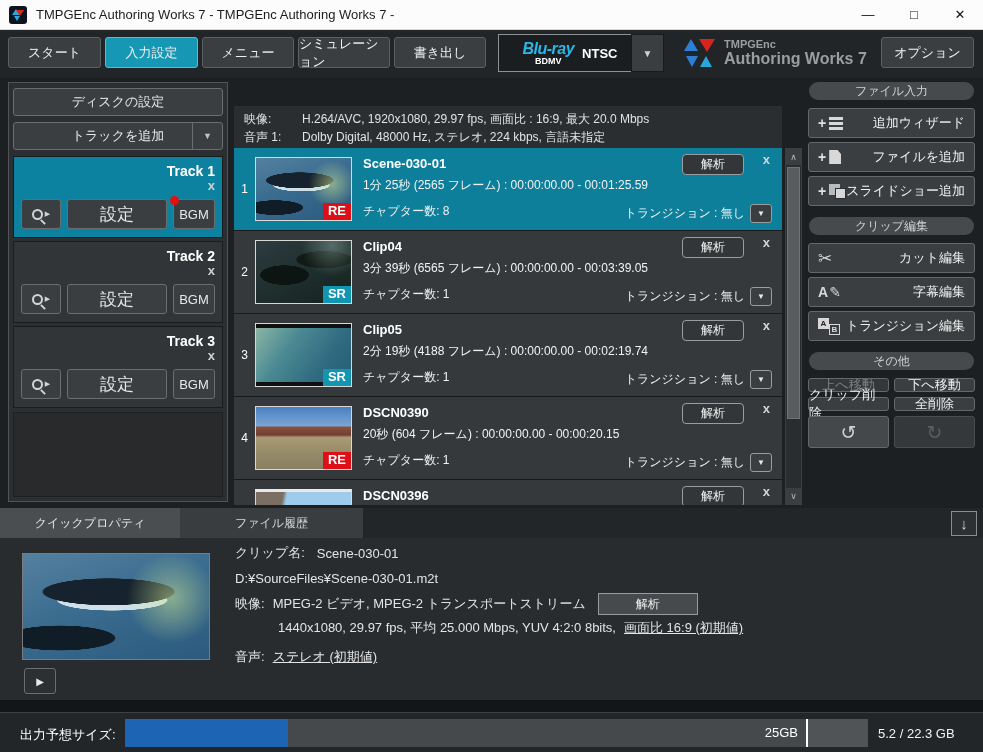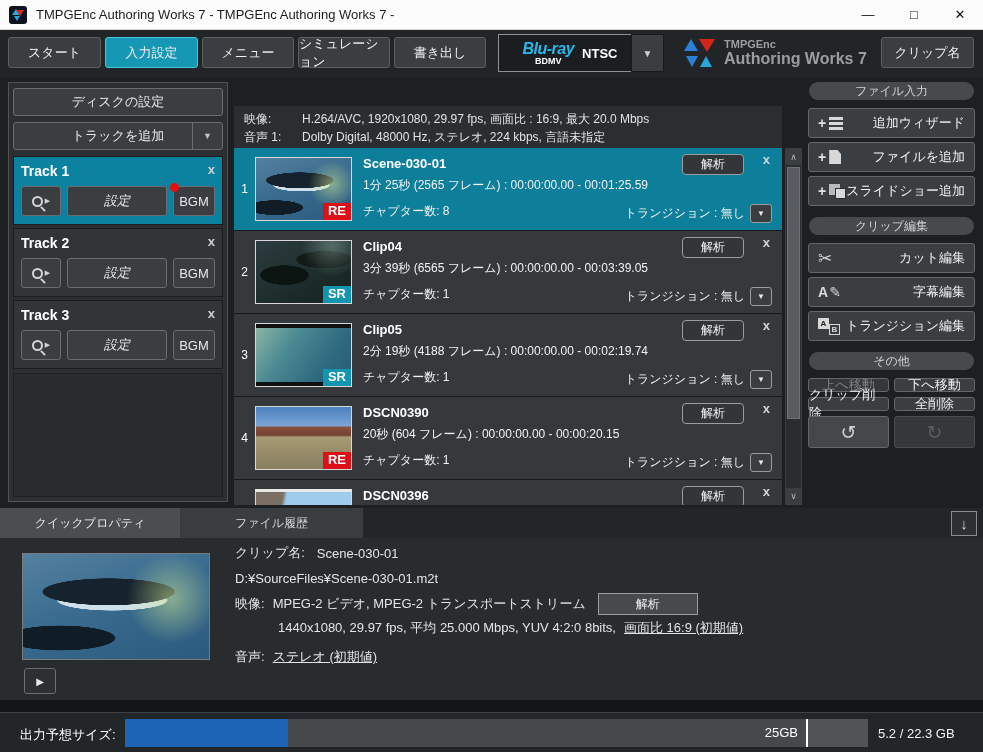--- a/index.html
+++ b/index.html
@@ -47,28 +47,28 @@
   .brand-l1 { font-size:11px; font-weight:bold; color:#9b9ea1; line-height:1.1; }
   .brand-l2 { font-size:16px; font-weight:bold; color:#9b9ea1; line-height:1.1; }
   .tb-options { left:881px; width:93px; }
 
   
   .left-panel { position:absolute; left:8px; top:82px; width:220px; height:420px; background:#2c2f31; border:1px solid #515457; padding:5px 4px 4px; display:flex; flex-direction:column; }
   .lp-btn { height:28px; background:#3b3e40; border:1px solid #6b6e70; border-radius:3px; color:#e8e8e8; font-size:13px; display:flex; align-items:center; justify-content:center; margin-bottom:6px; position:relative; flex-shrink:0; }
   .lp-dropzone { position:absolute; right:0; top:0; height:100%; width:30px; display:flex; align-items:center; justify-content:center; border-left:1px solid #6b6e70; color:#c0c3c5; font-size:9px; }
   .track-card { border:1px solid #191b1c; background:#323538; margin-bottom:3px; padding:6px 7px 8px; flex-shrink:0; }
   .track-card.selected { background:#0d82a0; }
-  .track-head { display:flex; align-items:flex-start; color:#fff; font-weight:bold; font-size:14px; margin-bottom:7px; }
+  .track-head { display:flex; align-items:flex-end; color:#fff; font-weight:bold; font-size:14px; margin-bottom:7px;flex-direction:column; }
   .track-close { margin-left:auto; color:#cfd2d4; font-weight:bold; font-size:13px; line-height:1; }
   .track-btns { display:flex; gap:6px; }
   .search-btn { width:40px; height:30px; background:#3b3e40; border:1px solid #6b6e70; border-radius:3px; display:flex; align-items:center; justify-content:center; gap:2px; flex-shrink:0; }
   .mag { width:11px; height:11px; border:2px solid #d4d4d4; border-radius:50%; position:relative; }
   .mag::after { content:""; position:absolute; width:2px; height:6px; background:#d4d4d4; left:8px; top:8px; transform:rotate(-45deg); }
   .mag-caret { color:#d4d4d4; font-size:7px; }
-  .settings-btn { flex:1; height:30px; background:#3b3e40; border:1px solid #6b6e70; border-radius:3px; color:#e8e8e8; font-size:13px; display:flex; align-items:center; justify-content:center;font-style:italic; }
+  .settings-btn { flex:1; height:30px; background:#3b3e40; border:1px solid #6b6e70; border-radius:3px; color:#e8e8e8; font-size:17px; display:flex; align-items:center; justify-content:center; }
   .bgm-btn { width:42px; height:30px; background:#3b3e40; border:1px solid #6b6e70; border-radius:3px; color:#e8e8e8; font-size:13px; display:flex; align-items:center; justify-content:center; position:relative; flex-shrink:0; }
   .bgm-dot { position:absolute; left:-4px; top:-4px; width:9px; height:9px; border-radius:50%; background:#e21010; }
   .track-empty { flex:1; background:#282a2c; border:1px solid #1d1f20; margin-top:1px; }
 
   
   .center { position:absolute; left:234px; top:82px; width:548px; height:423px; }
   .ch-top { position:absolute; left:0; top:2px; width:548px; height:22px; background:#3a3d3f; display:flex; align-items:center; font-size:12px; color:#f2f2f2; }
   .ch-track { margin-left:8px; } .ch-count { margin-left:12px; } .ch-time { margin-left:22px; }
   .ch-bitrate { margin-left:auto; margin-right:46px; height:22px; background:#4b4e50; border-left:1px solid #272727; border-right:1px solid #272727; display:flex; align-items:center; padding:0 14px; }
   .ch-info { position:absolute; left:0; top:24px; width:548px; height:42px; background:#2b2e30; font-size:12px; color:#e2e2e2; padding:4px 0 0 10px; }
@@ -211,21 +211,21 @@
         <i class="t1"></i>
         <i class="t2"></i>
         <i class="t3"></i>
         <i class="t4"></i>
       </span>
     <span>
       <div class="brand-l1">TMPGEnc</div>
       <div class="brand-l2">Authoring Works 7</div>
     </span>
   </div>
-  <div class="tb-btn tb-options">クリップ名</div>
+  <div class="tb-btn tb-options">オプション</div>
 </div>
 
 <div class="left-panel">
   <div class="lp-btn">ディスクの設定</div>
   <div class="lp-btn">
     <span>トラックを追加</span>
     <span class="lp-dropzone">▼</span>
   </div>
 
   <div class="track-card selected">

